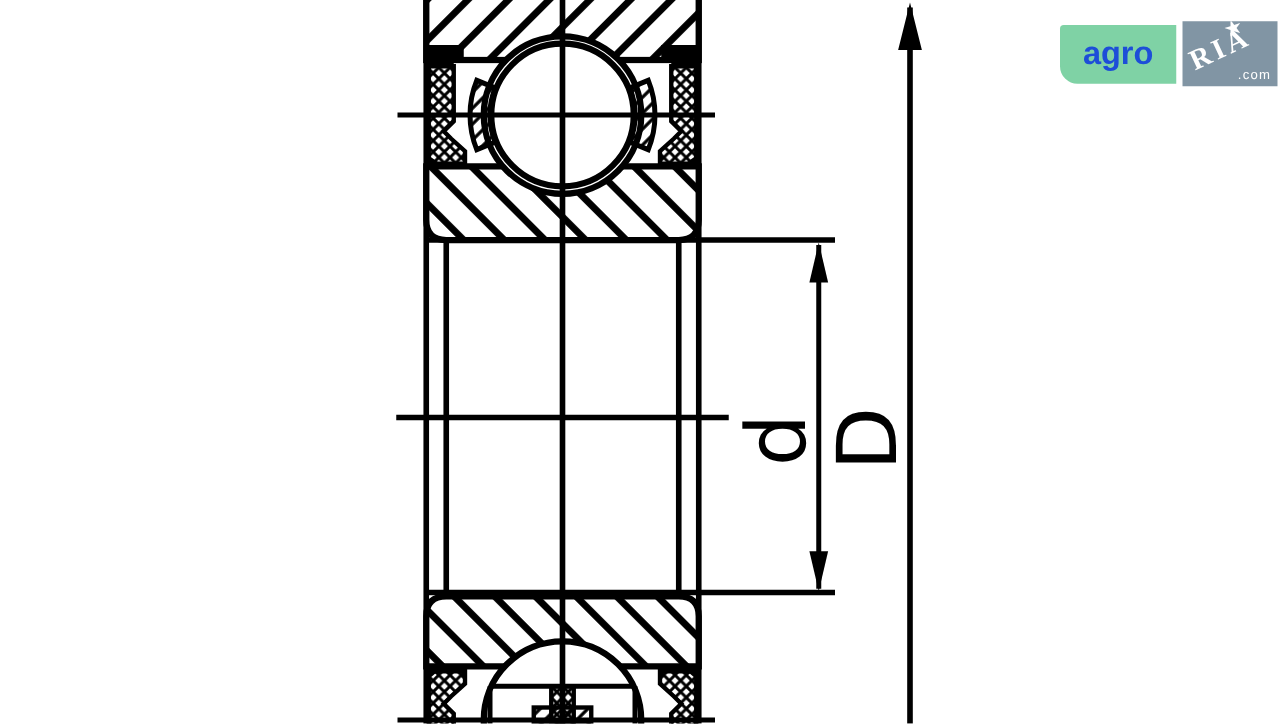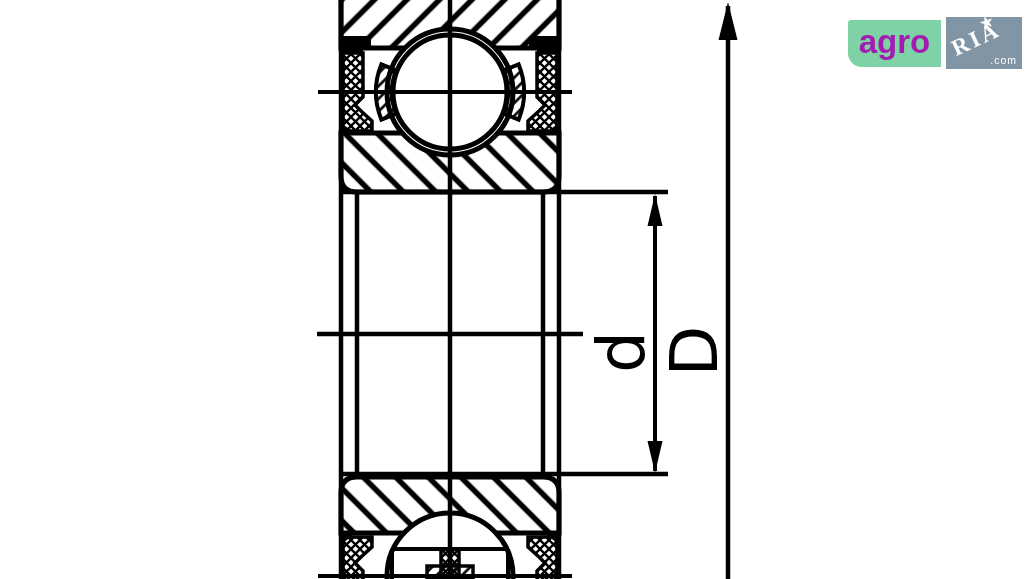--- a/index.html
+++ b/index.html
@@ -3,21 +3,21 @@
 <meta charset="utf-8">
 <style>
   html,body{margin:0;padding:0;background:#fff;}
   #stage{position:relative;width:1030px;height:579px;background:#ffffff;overflow:hidden;
          font-family:"Liberation Sans",sans-serif;}
   #drawing{position:absolute;left:0;top:0;}
   
   #logo{position:absolute;left:848px;top:17px;display:flex;align-items:flex-start;}
   .logo-green{width:93px;height:47px;margin-top:3px;background:#7fd2a5;
               border-radius:3px 0 0 14px;display:flex;align-items:center;justify-content:center;}
-  .logo-green span{color:#a21caf;font-weight:bold;font-size:33px;letter-spacing:0px;
+  .logo-green span{color:#1d4ed8;font-weight:bold;font-size:26px;letter-spacing:0px;
                    font-family:"Liberation Sans",sans-serif;padding-bottom:3px;}
   .logo-gap{width:5px;height:10px;}
   .logo-slate{position:relative;width:76px;height:52px;background:#8195a4;overflow:hidden;}
   .logo-star{position:absolute;left:33px;top:-3px;color:#fff;font-size:17px;
              transform:rotate(-18deg);line-height:1;}
   .logo-ria{position:absolute;left:7px;top:20px;color:#fff;font-weight:bold;font-size:23px;
             font-family:"Liberation Serif",serif;letter-spacing:3px;
             transform:rotate(-25deg);transform-origin:left center;display:inline-block;}
   .logo-com{position:absolute;right:5px;bottom:3px;color:#fff;font-size:10.5px;
             letter-spacing:1px;font-family:"Liberation Sans",sans-serif;}

